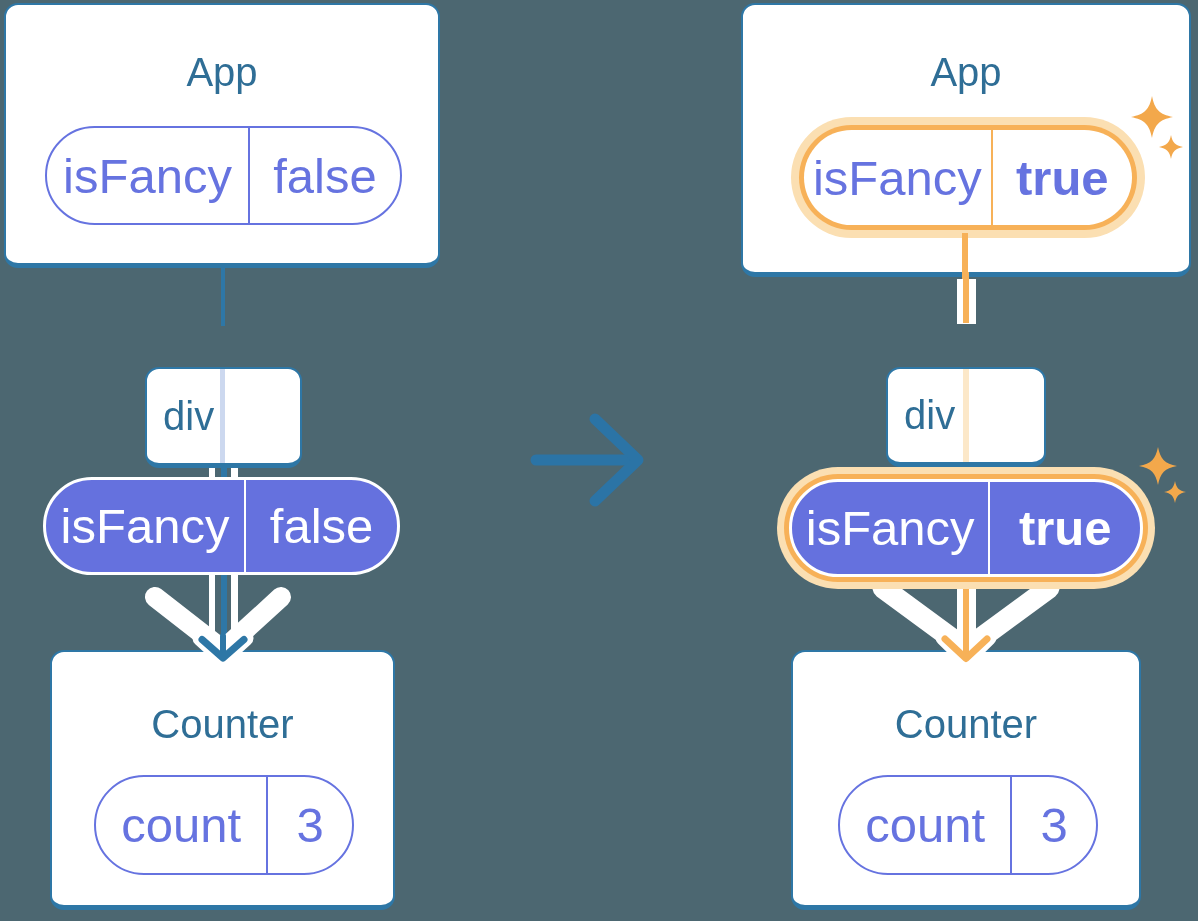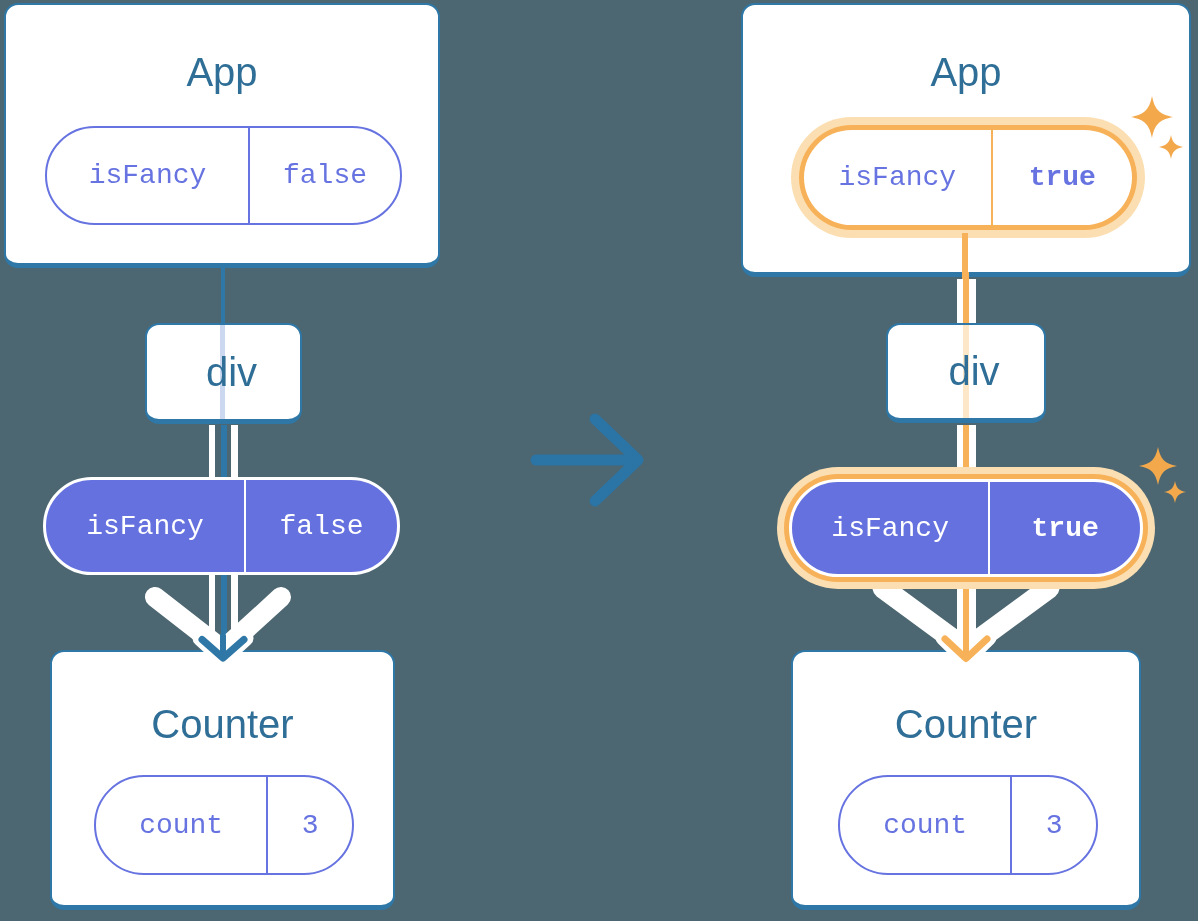--- a/index.html
+++ b/index.html
@@ -10,25 +10,25 @@
   }
   .card{
     position:absolute;background:#fff;box-sizing:border-box;
     border:2.5px solid var(--card-border,#2e77a6);
     border-bottom-width:5px;border-radius:14px;padding-left:16px;
   }
   .card-title{
     position:absolute;left:0;right:0;text-align:center;
     font-size:40px;font-weight:500;color:var(--title-text,#2f6e96);
   }
-  .mini-card{display:flex;align-items:center;justify-content:center;}
+  .mini-card{display:flex;align-items:center;justify-content:flex-start;margin-top:44px;}
   .mini-card .card-title{position:relative;}
   .pill{
     position:absolute;display:flex;box-sizing:border-box;
-    border-radius:60px;font-size:28px;overflow:hidden;font-family:Liberation Mono, monospace;
+    border-radius:60px;font-size:49px;overflow:hidden;
   }
   .pill .seg{
     display:flex;align-items:center;justify-content:center;
     box-sizing:border-box;white-space:nowrap;
   }
   .outline-pill{background:#fff;border:2.5px solid var(--purple,#6673e0);color:var(--purple,#6673e0);}
   .outline-pill .seg.first{border-right:2.5px solid var(--purple,#6673e0);}
   .glow-pill{background:#fff;color:var(--purple,#6673e0);
     box-shadow:0 0 0 5px var(--highlight-orange,#f7b158),0 0 0 13px var(--highlight-peach,#fbdfb2);}
   .glow-pill .seg.first{border-right:2.5px solid var(--highlight-orange,#f7b158);}

